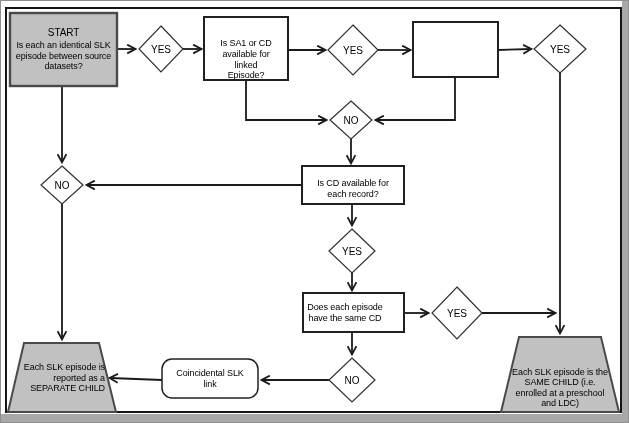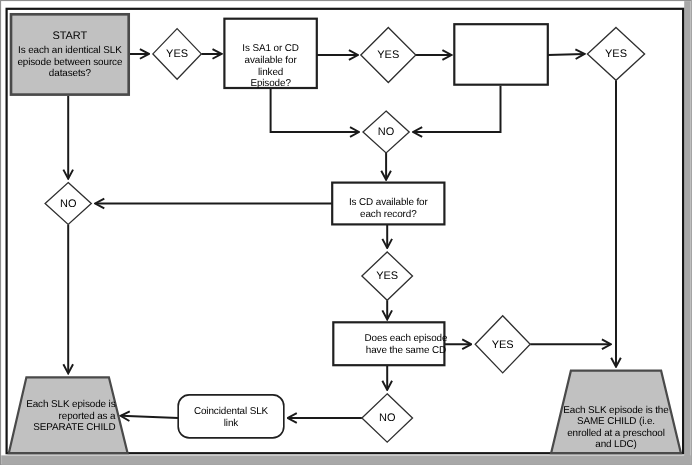--- a/index.html
+++ b/index.html
@@ -95,21 +95,21 @@
 
   <div class="node-text" style="left:205px;top:17px;width:80px;height:61px;margin-top:11px;">
     <span class="inner" style="max-width:60px;">Is SA1 or CD available for linked Episode?</span>
   </div>
 
 
   <div class="node-text" style="left:303px;top:170px;width:98px;height:36px;">
     <span class="inner" style="max-width:85px;">Is CD available for each record?</span>
   </div>
 
-  <div class="node-text" style="left:304px;top:293px;width:80px;height:37px;padding-left:24px;">
+  <div class="node-text" style="left:304px;top:293px;width:80px;height:37px;">
     <span class="inner" style="max-width:88px;">Does each episode have the same CD</span>
   </div>
 
   <div class="node-text" style="left:163px;top:359px;width:92px;height:37px;">
     <span class="inner" style="max-width:74px;">Coincidental SLK link</span>
   </div>
 
   <div class="node-text" style="left:12px;top:346px;width:98px;height:62px;">
     <span class="inner" style="max-width:86px;text-align:right;">Each SLK episode is reported as a SEPARATE CHILD</span>
   </div>

